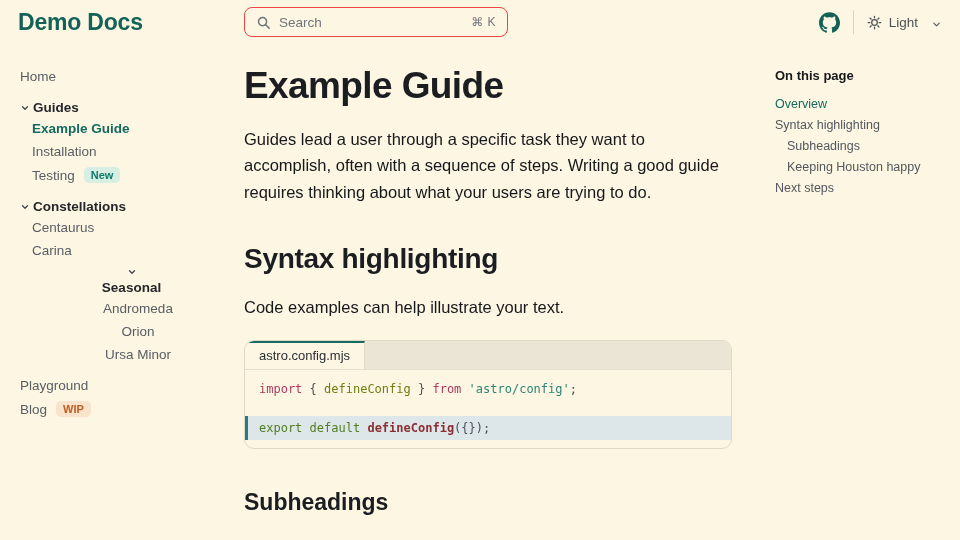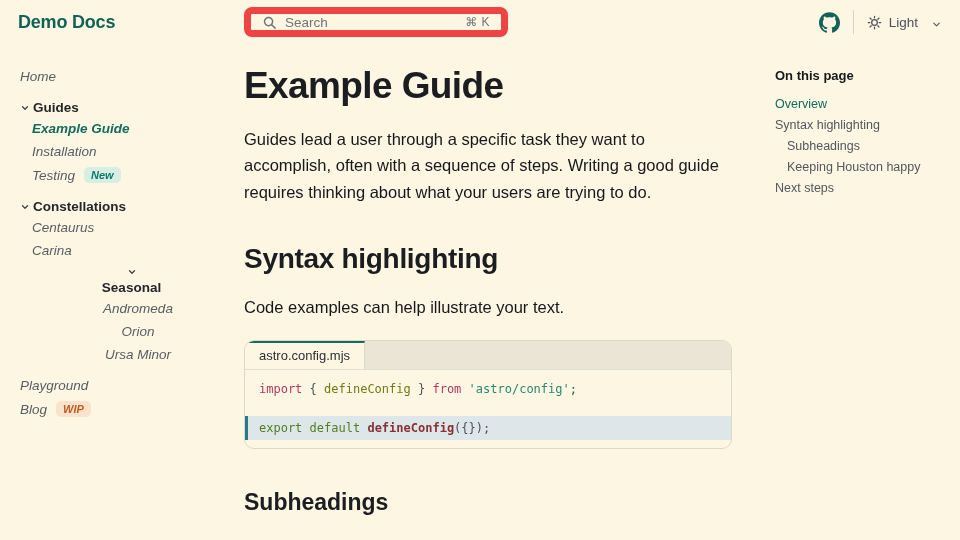--- a/index.html
+++ b/index.html
@@ -4,38 +4,38 @@
 <style>
   * { margin:0; padding:0; box-sizing:border-box; }
   html,body { width:960px; height:540px; overflow:hidden; }
   body {
     background:#fcf6e3;
     color:#1b1d21;
     font-family:"Liberation Sans", sans-serif;
   }
   
   .header { display:flex; align-items:center; height:44px; padding:0 18px; }
-  .logo { width:226px; font-size:18px; font-weight:700; color:#136257; letter-spacing:-0.2px; }
+  .logo { width:226px; font-size:23px; font-weight:700; color:#136257; letter-spacing:-0.2px; }
   .search-btn {
-    width:264px; height:30px; border:7px solid #ef4444; border-radius:8px;
+    width:264px; height:30px; border:1px solid #ef4444; border-radius:8px;
     display:flex; align-items:center; gap:8px; padding:0 11px;
     color:#70747c; font-size:13.5px; background:transparent; cursor:pointer;
   }
   .search-shortcut { margin-left:auto; font-size:12px; color:#70747c; letter-spacing:0.5px; }
   .header-right { margin-left:auto; display:flex; align-items:center; gap:13px; }
   .gh { color:#136257; display:flex; }
   .vdiv { width:1px; height:24px; background:#d9d3c1; }
   .theme-select { display:flex; align-items:flex-end; gap:7px; color:#4e5258; font-size:13.5px; cursor:pointer; }
   .theme-select .chev { color:#5a5e66; margin-left:6px; display:flex; }
   .icon { display:flex; align-items:center; }
   
   .layout { display:flex; align-items:flex-start; }
   
   .sidebar { width:244px; flex:none; padding:22px 10px 0 20px; font-size:13.5px; color:#595d64; }
-  .side-link { padding:3px 0; margin-bottom:2px; cursor:pointer; display:flex; align-items:center;font-style:italic; }
+  .side-link { padding:3px 0; margin-bottom:2px; cursor:pointer; display:flex; align-items:center; }
   .side-link.lvl1 { padding-left:12px; }
   .side-link.lvl2 { padding-left:22px;justify-content:center; }
   .side-link.active { color:#136a5f; font-weight:700; }
   .side-group { margin-top:13px; margin-bottom:3px; display:flex; align-items:center; gap:3px;
     font-weight:700; color:#24262b; cursor:pointer; }
   .side-group.nested { padding-left:9px; margin-top:6px;flex-direction:column; }
   .side-group .chev { display:flex; color:#3f434a; }
   .badge { font-size:11px; font-weight:700; padding:2px 7px; border-radius:5px; margin-left:9px; }
   .badge-new { background:#d7efe3; color:#0c7a6c; }
   .badge-wip { background:#fae3cd; color:#c05d21; }

